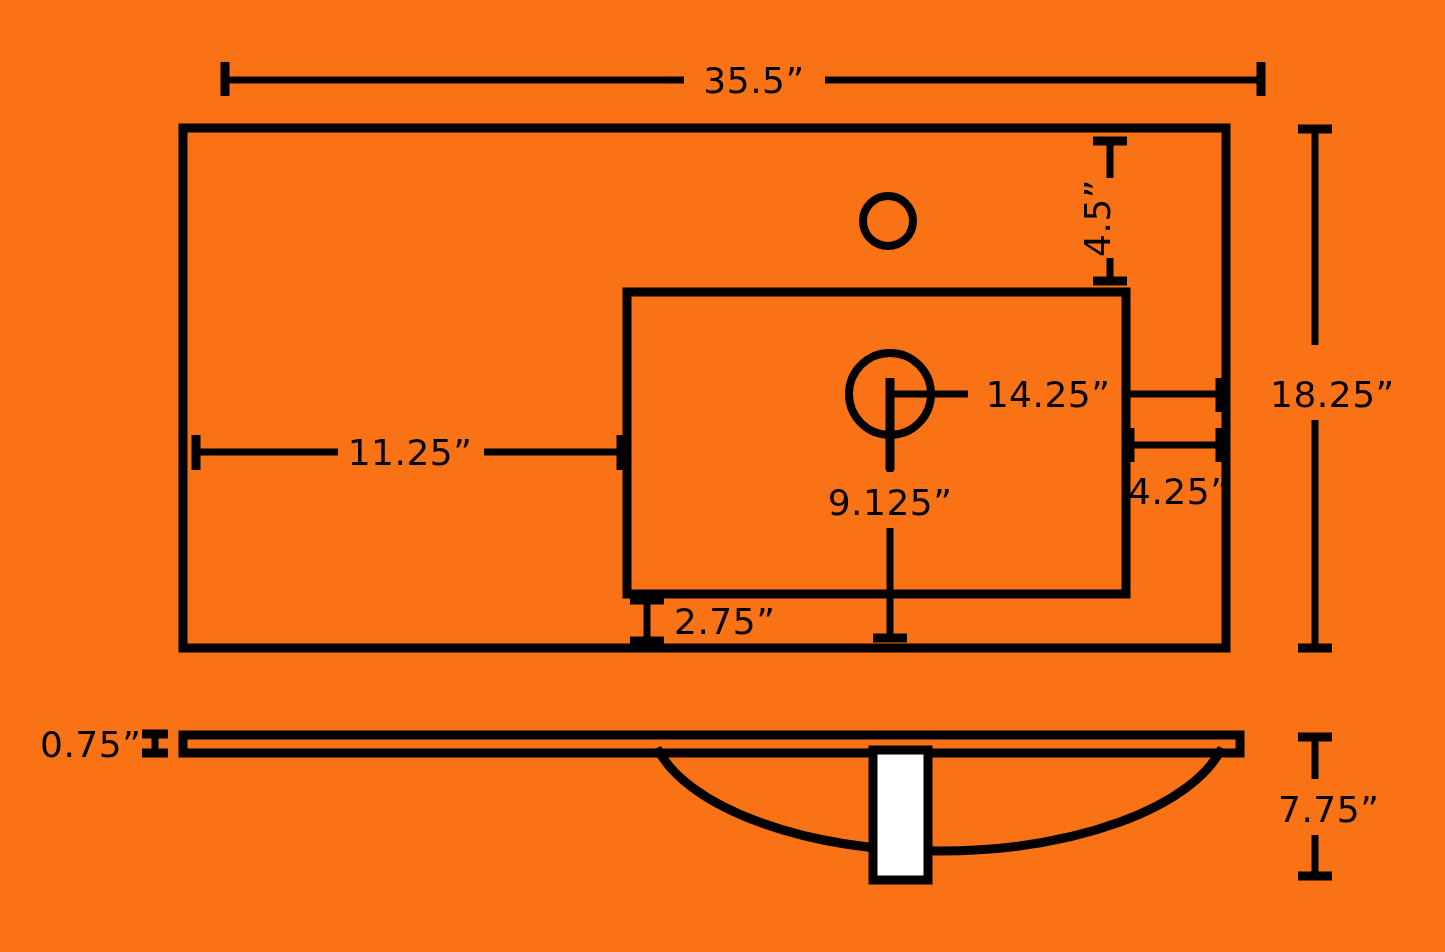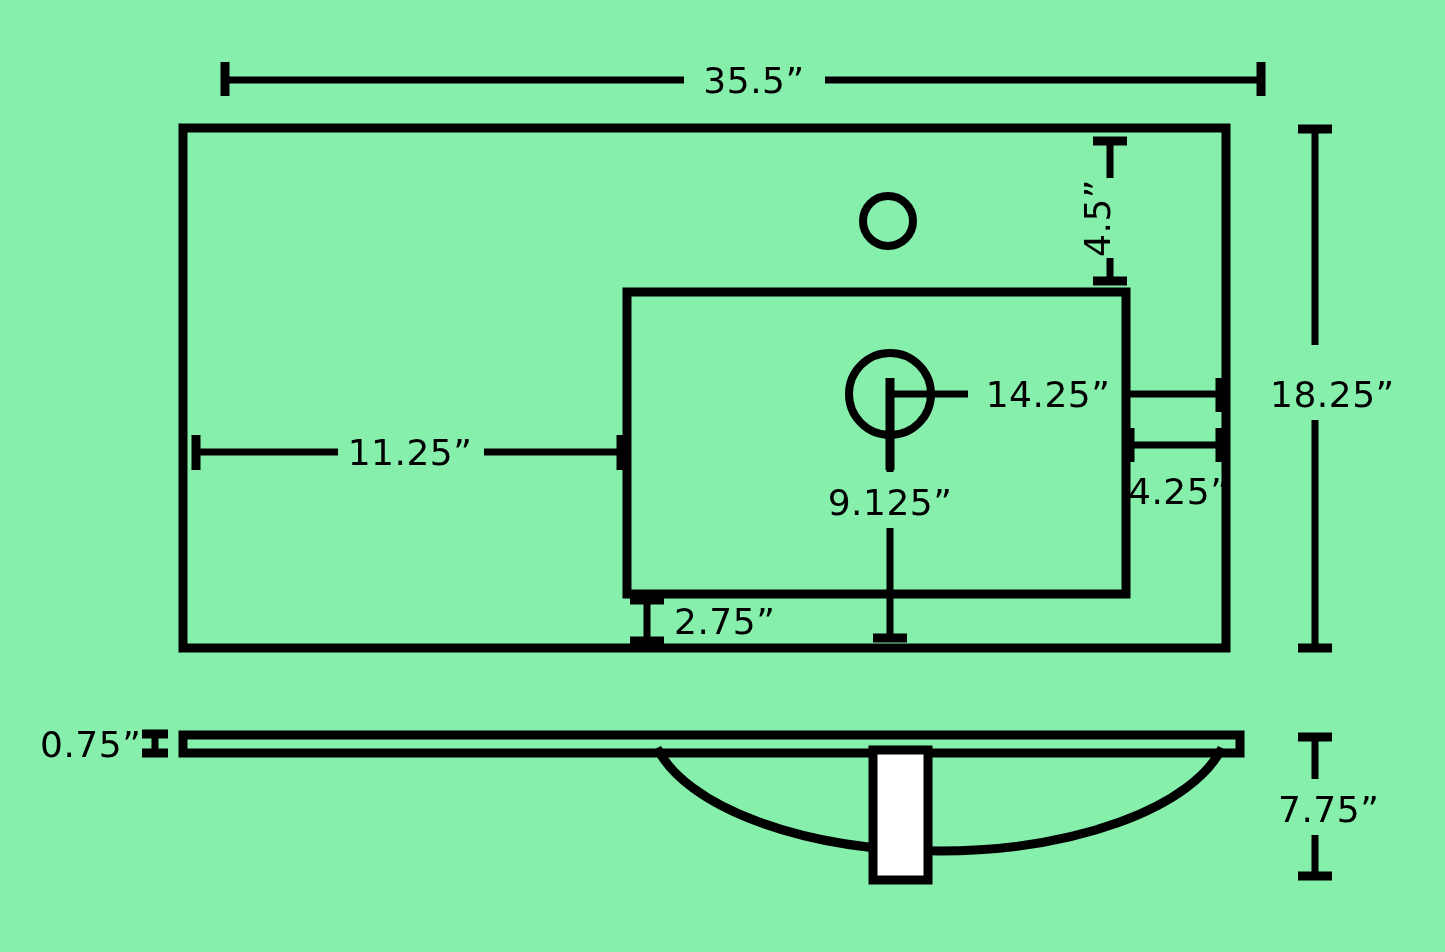--- a/index.html
+++ b/index.html
@@ -8,21 +8,21 @@
     padding: 0;
     background: #ffffff;
   }
   body {
     font-family: "DejaVu Sans", sans-serif;
   }
   #drawing-root {
     position: relative;
     width: 1445px;
     height: 952px;
-    background: #86efac;
+    background: #f97316;
     overflow: hidden;
   }
   svg#technical-drawing {
     display: block;
     width: 1445px;
     height: 952px;
   }
   .dim-text {
     font-family: "DejaVu Sans", sans-serif;
     font-size: 36px;

